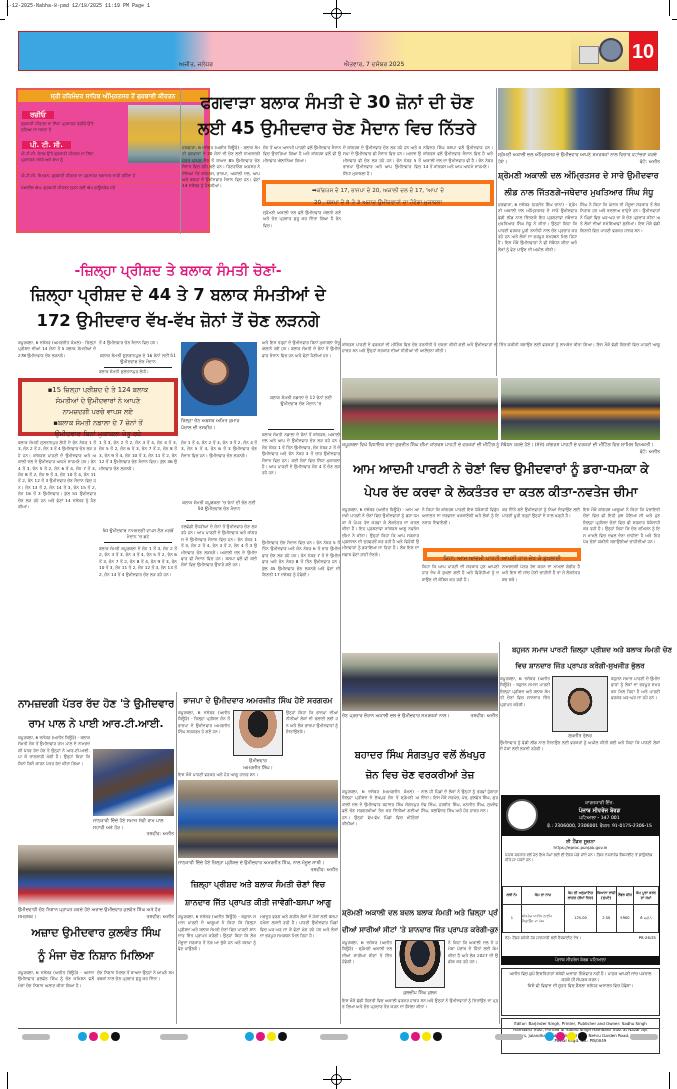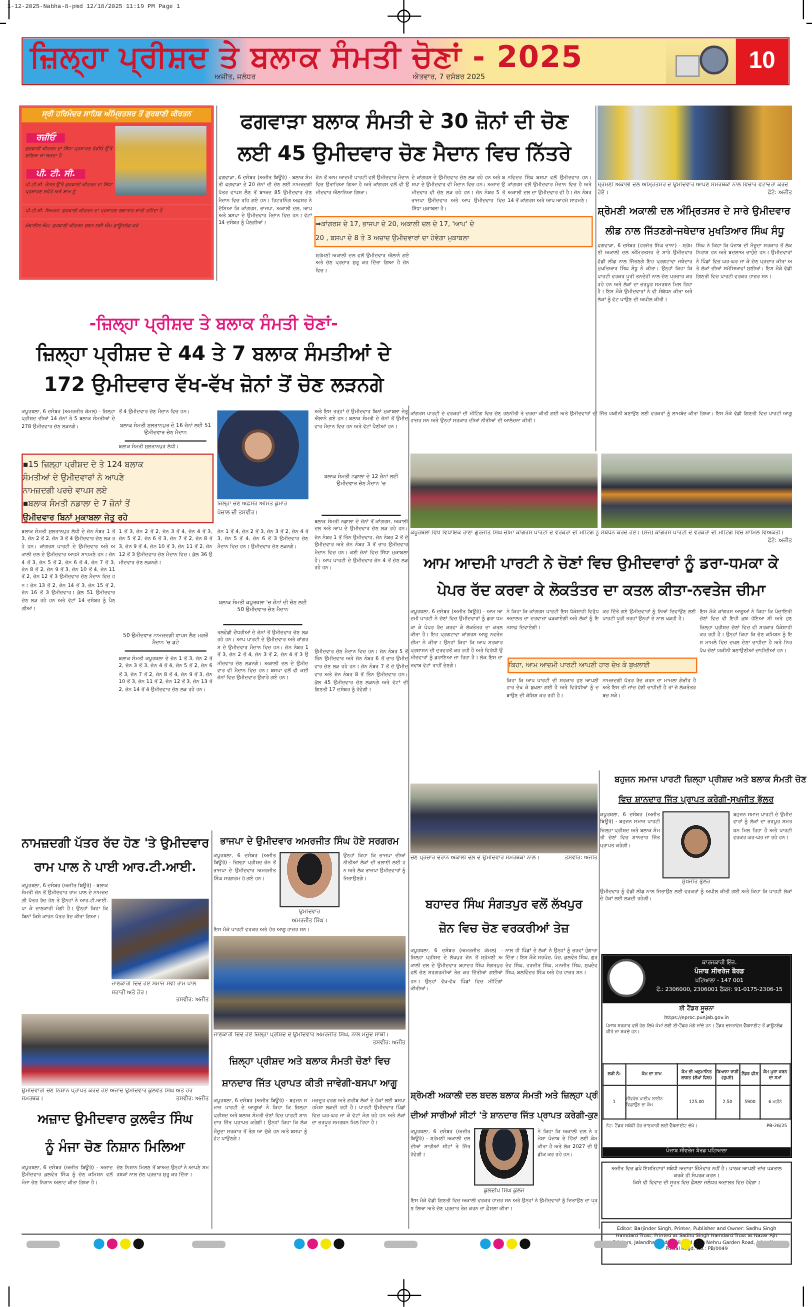--- a/index.html
+++ b/index.html
@@ -14,41 +14,41 @@
   
   .banner { position: absolute; left: 18px; top: 31px; width: 640px; height: 40px; border: 1px solid #b22; display: flex; overflow: hidden; }
   .banner .photo { width: 95px; background: linear-gradient(90deg, #d9a27a, #3d8fd1 40%, #e8a13b 70%, #c47a3f); }
   .banner .mid { flex: 1; position: relative; background: linear-gradient(90deg, #3aa7e3 0%, #3aa7e3 28%, #f7b9c4 35%, #f7b9c4 60%, #fbe79a 70%, #fbe79a 100%); }
   .banner .title { position: absolute; left: 6px; top: 1px; font-size: 25px; font-weight: bold; color: #d0142a; letter-spacing: 0.5px; white-space: nowrap; font-family: "DejaVu Sans", sans-serif; }
   .banner .place { position: absolute; left: 160px; bottom: 2px; font-size: 6px; color: #222; }
   .banner .date { position: absolute; left: 325px; bottom: 2px; font-size: 6px; color: #222; }
   .banner .ballot { width: 58px; background: linear-gradient(180deg, #fbe79a, #e9d48a); position: relative; }
   .banner .ballot .box { position: absolute; left: 8px; top: 14px; width: 20px; height: 18px; background: #ddd; border: 1px solid #888; }
   .banner .ballot .stamp { position: absolute; left: 28px; top: 6px; width: 24px; height: 24px; border-radius: 50%; background: #7b8aa0; border: 2px solid #445; }
-  .banner .pg { width: 44px; background: #e3191f; color: #fff; font-size: 20px; font-weight: bold; display: flex; align-items: center; justify-content: center; font-family: "Liberation Sans", sans-serif; }
+  .banner .pg { width: 28px; background: #e3191f; color: #fff; font-size: 20px; font-weight: bold; display: flex; align-items: center; justify-content: center; font-family: "Liberation Sans", sans-serif; }
 
   
   .abs { position: absolute; }
   .col-text { font-size: 4.2px; line-height: 6.4px; color: #222; text-align: justify; overflow: hidden; word-break: break-all; }
   .col-text::before { content: attr(data-fill); }
   .hl { font-weight: bold; color: #111; text-align: center; white-space: nowrap; overflow: hidden; }
   .photo { position: absolute; overflow: hidden; }
   .caption { position: absolute; font-size: 4.6px; line-height: 6.5px; color: #222; overflow: hidden; }
   .credit { float: right; }
   .rule { position: absolute; height: 1px; background: #222; }
   .vrule { position: absolute; width: 1px; background: #999; }
 
   
-  .huk { position: absolute; left: 16px; top: 88px; width: 162px; height: 145px; border: 2px solid #e55; background: #ef4444; font-style: italic; }
+  .huk { position: absolute; left: 16px; top: 88px; width: 194px; height: 145px; border: 2px solid #e55; background: #ec4899; }
   .huk .head { background: #f0a020; color: #fff; font-size: 6px; font-weight: bold; text-align: center; height: 12px; line-height: 12px; }
   .huk .tag { display: inline-block; background: #e51c5c; color: #fff; font-size: 7px; font-weight: bold; padding: 0 8px; margin: 2px 0 1px 4px; }
   .huk .txt { font-size: 4px; line-height: 5.6px; padding: 0 3px; color: #222; }
   .huk .temple { position: absolute; right: 4px; top: 15px; width: 76px; height: 58px; background: linear-gradient(180deg, #c9cfd6 0%, #d8b14a 30%, #e3b53a 60%, #8aa0a6 85%, #5b7982 100%); }
 
-  .boxed { position: absolute; border: 1px solid #f97316; background: #fdf1d8; text-align: left; }
+  .boxed { position: absolute; border: 4px solid #f97316; background: #fdf1d8; text-align: center; }
 
   .dots { position: absolute; display: flex; gap: 2px; }
   .dots i { display: block; width: 9px; height: 9px; border-radius: 50%; }
   .grey-pill { position: absolute; height: 6px; border-radius: 3px; background: #bbb; }
 </style>
 </head>
 <body>
 
 <div class="slug">1-12-2025-Nabha-8-pmd  12/18/2025  11:19 PM  Page 1</div>
 <div class="reg" style="left:323px;top:0px;">
@@ -60,21 +60,20 @@
 <div class="crop" style="left:7px;top:0;width:1px;height:16px;"></div>
 <div class="crop" style="left:0;top:19px;width:5px;height:1px;"></div>
 <div class="crop" style="left:669px;top:0;width:1px;height:16px;"></div>
 <div class="crop" style="left:672px;top:19px;width:5px;height:1px;"></div>
 <div class="crop" style="left:7px;top:1072px;width:1px;height:17px;"></div>
 <div class="crop" style="left:669px;top:1072px;width:1px;height:17px;"></div>
 
 <div class="banner">
   <div class="photo"></div>
   <div class="mid">
-    <div class="title">ਜ਼ਿਲ੍ਹਾ ਪ੍ਰੀਸ਼ਦ ਤੇ ਬਲਾਕ ਸੰਮਤੀ ਚੋਣਾਂ - 2025</div>
     <div class="place">ਅਜੀਤ, ਜਲੰਧਰ</div>
     <div class="date">ਐਤਵਾਰ, 7 ਦਸੰਬਰ 2025</div>
   </div>
   <div class="ballot">
       <div class="box"></div>
       <div class="stamp"></div>
     </div>
   <div class="pg">10</div>
 </div>
 
@@ -116,21 +115,21 @@
 <div class="abs col-text" style="left:99px;top:340px;width:78px;height:12px;" data-fill="ਤੋਂ 4 ਉਮੀਦਵਾਰ ਚੋਣ ਮੈਦਾਨ ਵਿਚ ਹਨ।"></div>
 <div class="abs" style="left:99px;top:353px;width:78px;font-size:4.4px;line-height:6px;text-align:center;color:#222;">ਬਲਾਕ ਸੰਮਤੀ ਸੁਲਤਾਨਪੁਰ ਦੇ 16 ਜ਼ੋਨਾਂ ਲਈ 51 ਉਮੀਦਵਾਰ ਚੋਣ ਮੈਦਾਨ</div>
 <div class="rule" style="left:104px;top:367px;width:68px;"></div>
 <div class="abs col-text" style="left:99px;top:369px;width:78px;height:6px;" data-fill="ਬਲਾਕ ਸੰਮਤੀ ਸੁਲਤਾਨਪੁਰ ਲੋਧੀ।"></div>
 
 <div class="boxed" style="left:18px;top:378px;width:160px;height:58px;background:#fdf1d8;border-color:#c83030;">
   <div style="font-size:6.8px;line-height:11px;margin-top:3px;color:#222;">▪15 ਜ਼ਿਲ੍ਹਾ ਪ੍ਰੀਸ਼ਦ ਦੇ ਤੇ 124 ਬਲਾਕ</div>
   <div style="font-size:6.8px;line-height:11px;color:#222;">ਸੰਮਤੀਆਂ ਦੇ ਉਮੀਦਵਾਰਾਂ ਨੇ ਆਪਣੇ</div>
   <div style="font-size:6.8px;line-height:11px;color:#222;">ਨਾਮਜ਼ਦਗੀ ਪਰਚੇ ਵਾਪਸ ਲਏ</div>
   <div style="font-size:6.8px;line-height:11px;color:#222;">▪ਬਲਾਕ ਸੰਮਤੀ ਨਡਾਲਾ ਦੇ 7 ਜ਼ੋਨਾਂ ਤੋਂ</div>
-  <div style="font-size:6.8px;line-height:11px;color:#222;font-weight:bold;">ਉਮੀਦਵਾਰ ਬਿਨਾਂ ਮੁਕਾਬਲਾ ਜੇਤੂ ਰਹੇ</div>
+  <div style="font-size:6.8px;line-height:11px;color:#222;">ਉਮੀਦਵਾਰ ਬਿਨਾਂ ਮੁਕਾਬਲਾ ਜੇਤੂ ਰਹੇ</div>
 </div>
 
 <div class="photo" style="left:181px;top:342px;width:76px;height:74px;background:radial-gradient(circle at 45% 40%,#d7a98a 0 18%,#6b4a3b 19% 22%,#2a3350 23% 55%,#2c6fb5 56%);"></div>
 <div class="caption" style="left:181px;top:418px;width:76px;height:14px;text-align:left;">
     <div>ਜ਼ਿਲ੍ਹਾ ਚੋਣ ਅਫ਼ਸਰ ਅਮਿਤ ਕੁਮਾਰ</div>
     <div>ਪੰਚਾਲ ਦੀ ਤਸਵੀਰ।</div>
   </div>
 <div class="abs col-text" style="left:181px;top:340px;width:76px;height:0;"></div>
 <div class="abs col-text" style="left:181px;top:260px;width:0;height:0;"></div>
 
@@ -169,21 +168,21 @@
 <div class="abs col-text" style="left:422px;top:507px;width:77px;height:38px;" data-fill="ਨੇ ਕਿਹਾ ਕਿ ਕਾਂਗਰਸ ਪਾਰਟੀ ਇਸ ਧੱਕੇਸ਼ਾਹੀ ਵਿਰੁੱਧ ਅਦਾਲਤ ਦਾ ਦਰਵਾਜ਼ਾ ਖੜਕਾਏਗੀ ਅਤੇ ਲੋਕਾਂ ਨੂੰ ਇਨਸਾਫ਼ ਦਿਵਾਏਗੀ।"></div>
 <div class="abs col-text" style="left:502px;top:507px;width:78px;height:38px;" data-fill="ਕਰ ਦਿੱਤੇ ਗਏ ਉਮੀਦਵਾਰਾਂ ਨੂੰ ਨਿਆਂ ਦਿਵਾਉਣ ਲਈ ਪਾਰਟੀ ਪੂਰੀ ਤਰ੍ਹਾਂ ਉਨ੍ਹਾਂ ਦੇ ਨਾਲ ਖੜ੍ਹੀ ਹੈ।"></div>
 <div class="abs col-text" style="left:583px;top:507px;width:77px;height:132px;" data-fill="ਇਸ ਮੌਕੇ ਕਾਂਗਰਸ ਆਗੂਆਂ ਨੇ ਕਿਹਾ ਕਿ ਪੰਚਾਇਤੀ ਚੋਣਾਂ ਵਿਚ ਵੀ ਇਹੀ ਕੁਝ ਹੋਇਆ ਸੀ ਅਤੇ ਹੁਣ ਜ਼ਿਲ੍ਹਾ ਪ੍ਰੀਸ਼ਦ ਚੋਣਾਂ ਵਿਚ ਵੀ ਸਰਕਾਰ ਧੱਕੇਸ਼ਾਹੀ ਕਰ ਰਹੀ ਹੈ। ਉਨ੍ਹਾਂ ਕਿਹਾ ਕਿ ਚੋਣ ਕਮਿਸ਼ਨ ਨੂੰ ਇਸ ਮਾਮਲੇ ਵਿਚ ਦਖ਼ਲ ਦੇਣਾ ਚਾਹੀਦਾ ਹੈ ਅਤੇ ਨਿਰਪੱਖ ਚੋਣਾਂ ਯਕੀਨੀ ਬਣਾਉਣੀਆਂ ਚਾਹੀਦੀਆਂ ਹਨ।"></div>
 <div class="abs col-text" style="left:422px;top:564px;width:77px;height:45px;" data-fill="ਕਿਹਾ ਕਿ ਆਪ ਪਾਰਟੀ ਦੀ ਸਰਕਾਰ ਹੁਣ ਆਪਣੀ ਹਾਰ ਦੇਖ ਕੇ ਬੁਖਲਾ ਗਈ ਹੈ ਅਤੇ ਵਿਰੋਧੀਆਂ ਨੂੰ ਦਬਾਉਣ ਦੀ ਕੋਸ਼ਿਸ਼ ਕਰ ਰਹੀ ਹੈ।"></div>
 <div class="abs col-text" style="left:502px;top:564px;width:78px;height:45px;" data-fill="ਨਾਮਜ਼ਦਗੀ ਪੱਤਰ ਰੱਦ ਕਰਨ ਦਾ ਮਾਮਲਾ ਗੰਭੀਰ ਹੈ ਅਤੇ ਇਸ ਦੀ ਜਾਂਚ ਹੋਣੀ ਚਾਹੀਦੀ ਹੈ ਤਾਂ ਜੋ ਲੋਕਤੰਤਰ ਬਚ ਸਕੇ।"></div>
 
 <div class="photo" style="left:342px;top:653px;width:156px;height:58px;background:linear-gradient(180deg,#cfc7ba 0%,#9aa28e 20%,#2f3345 45%,#39446a 65%,#6b6255 85%,#a29c90 100%);"></div>
 <div class="caption" style="left:342px;top:713px;width:156px;height:14px;"><span>ਚੋਣ ਪ੍ਰਚਾਰ ਦੌਰਾਨ ਅਕਾਲੀ ਦਲ ਦੇ ਉਮੀਦਵਾਰ ਸਮਰਥਕਾਂ ਨਾਲ।</span> <span class="credit">ਤਸਵੀਰ: ਅਜੀਤ</span></div>
 
 <div class="abs hl" style="left:512px;top:643px;width:160px;font-size:7px;line-height:14px;">ਬਹੁਜਨ ਸਮਾਜ ਪਾਰਟੀ ਜ਼ਿਲ੍ਹਾ ਪ੍ਰੀਸ਼ਦ ਅਤੇ ਬਲਾਕ ਸੰਮਤੀ ਚੋਣਾਂ</div>
-<div class="abs hl" style="left:500px;top:659px;width:160px;font-size:7px;line-height:14px;text-decoration:underline;">ਵਿਚ ਸ਼ਾਨਦਾਰ ਜਿੱਤ ਪ੍ਰਾਪਤ ਕਰੇਗੀ-ਸੁਖਜੀਤ ਭੁੱਲਰ</div>
+<div class="abs hl" style="left:500px;top:659px;width:160px;font-size:7px;line-height:14px;">ਵਿਚ ਸ਼ਾਨਦਾਰ ਜਿੱਤ ਪ੍ਰਾਪਤ ਕਰੇਗੀ-ਸੁਖਜੀਤ ਭੁੱਲਰ</div>
 <div class="abs col-text" style="left:500px;top:676px;width:50px;height:64px;" data-fill="ਕਪੂਰਥਲਾ, 6 ਦਸੰਬਰ (ਅਜੀਤ ਬਿਊਰੋ) - ਬਹੁਜਨ ਸਮਾਜ ਪਾਰਟੀ ਜ਼ਿਲ੍ਹਾ ਪ੍ਰੀਸ਼ਦ ਅਤੇ ਬਲਾਕ ਸੰਮਤੀ ਚੋਣਾਂ ਵਿਚ ਸ਼ਾਨਦਾਰ ਜਿੱਤ ਪ੍ਰਾਪਤ ਕਰੇਗੀ।"></div>
 <div class="photo" style="left:552px;top:676px;width:56px;height:56px;background:radial-gradient(ellipse at 50% 45%,#b98a6a 0 25%,#2a2522 26% 32%,#e8e8e8 33%);border:1px solid #333;"></div>
 <div class="caption" style="left:552px;top:733px;width:56px;height:7px;text-align:center;">ਸੁਖਜੀਤ ਭੁੱਲਰ</div>
 <div class="abs col-text" style="left:611px;top:676px;width:49px;height:64px;" data-fill="ਬਹੁਜਨ ਸਮਾਜ ਪਾਰਟੀ ਦੇ ਉਮੀਦਵਾਰਾਂ ਨੂੰ ਲੋਕਾਂ ਦਾ ਭਰਪੂਰ ਸਮਰਥਨ ਮਿਲ ਰਿਹਾ ਹੈ ਅਤੇ ਪਾਰਟੀ ਵਰਕਰ ਘਰ-ਘਰ ਜਾ ਰਹੇ ਹਨ।"></div>
 <div class="abs col-text" style="left:500px;top:740px;width:160px;height:20px;" data-fill="ਉਮੀਦਵਾਰ ਨੂੰ ਵੱਡੀ ਲੀਡ ਨਾਲ ਜਿਤਾਉਣ ਲਈ ਵਰਕਰਾਂ ਨੂੰ ਅਪੀਲ ਕੀਤੀ ਗਈ ਅਤੇ ਕਿਹਾ ਕਿ ਪਾਰਟੀ ਲੋਕਾਂ ਦੇ ਹੱਕਾਂ ਲਈ ਲੜਦੀ ਰਹੇਗੀ।"></div>
 
 <div class="abs hl" style="left:342px;top:746px;width:156px;font-size:10px;line-height:18px;">ਬਹਾਦਰ ਸਿੰਘ ਸੰਗਤਪੁਰ ਵਲੋਂ ਲੱਖਪੁਰ</div>
 <div class="abs hl" style="left:342px;top:766px;width:156px;font-size:10px;line-height:18px;">ਜ਼ੋਨ ਵਿਚ ਚੋਣ ਵਰਕਰੀਆਂ ਤੇਜ਼</div>
 <div class="abs col-text" style="left:342px;top:789px;width:77px;height:98px;" data-fill="ਕਪੂਰਥਲਾ, 6 ਦਸੰਬਰ (ਅਮਰਜੀਤ ਕੋਮਲ) - ਜ਼ਿਲ੍ਹਾ ਪ੍ਰੀਸ਼ਦ ਦੇ ਲੱਖਪੁਰ ਜ਼ੋਨ ਤੋਂ ਸ਼੍ਰੋਮਣੀ ਅਕਾਲੀ ਦਲ ਦੇ ਉਮੀਦਵਾਰ ਬਹਾਦਰ ਸਿੰਘ ਸੰਗਤਪੁਰ ਵਲੋਂ ਚੋਣ ਸਰਗਰਮੀਆਂ ਤੇਜ਼ ਕਰ ਦਿੱਤੀਆਂ ਗਈਆਂ ਹਨ। ਉਨ੍ਹਾਂ ਵੱਖ-ਵੱਖ ਪਿੰਡਾਂ ਵਿਚ ਮੀਟਿੰਗਾਂ ਕੀਤੀਆਂ।"></div>
 <div class="abs col-text" style="left:421px;top:789px;width:77px;height:98px;" data-fill="ਨਾਲ ਹੀ ਪਿੰਡਾਂ ਦੇ ਲੋਕਾਂ ਨੇ ਉਨ੍ਹਾਂ ਨੂੰ ਭਰਵਾਂ ਹੁੰਗਾਰਾ ਦਿੱਤਾ। ਇਸ ਮੌਕੇ ਸਰਪੰਚ, ਪੰਚ, ਕੁਲਵੰਤ ਸਿੰਘ, ਗੁਰਦੇਵ ਸਿੰਘ, ਹਰਜੀਤ ਸਿੰਘ, ਮਨਜੀਤ ਸਿੰਘ, ਸੁਖਦੇਵ ਸਿੰਘ, ਬਲਵਿੰਦਰ ਸਿੰਘ ਅਤੇ ਹੋਰ ਹਾਜ਼ਰ ਸਨ।"></div>

